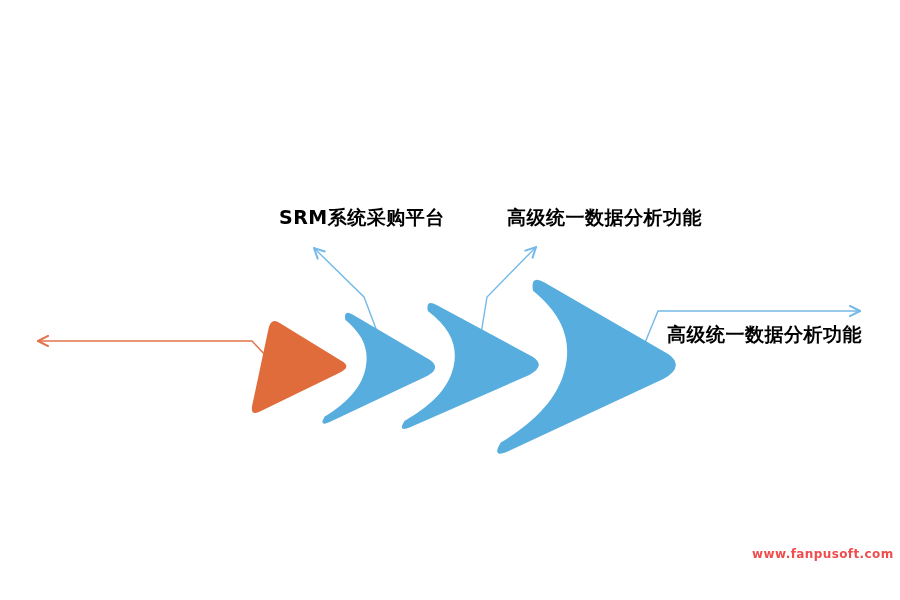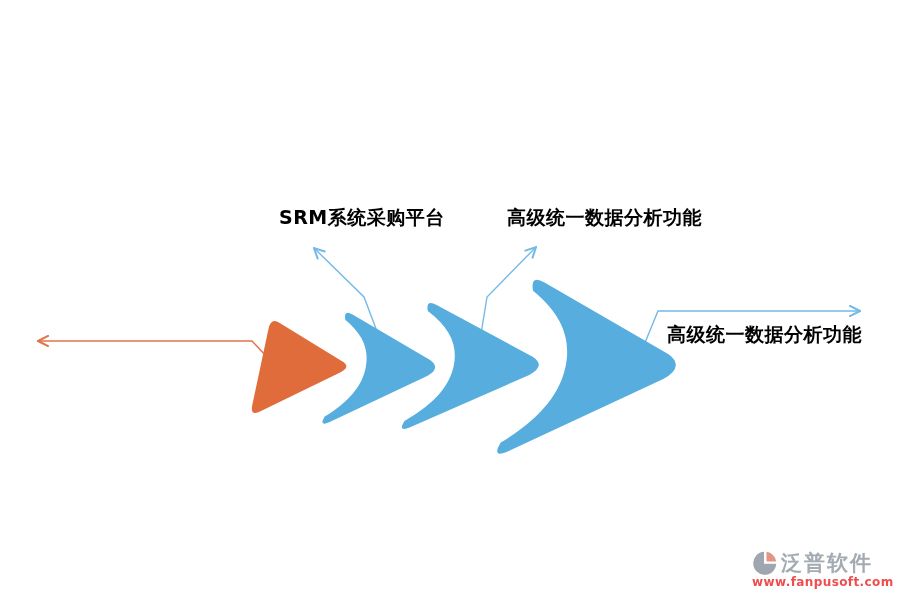--- a/index.html
+++ b/index.html
@@ -97,23 +97,16 @@
   </svg>
 
 
   <div class="step-label" style="left:237px; top:206px;margin-left:42px;">SRM系统采购平台</div>
 
   <div class="step-label" style="left:507px; top:206px;">高级统一数据分析功能</div>
 
   <div class="step-label" style="left:667px; top:323px;">高级统一数据分析功能</div>
 
   <div class="watermark">
-    <div class="wm-row">
-      <svg width="26" height="26" viewBox="0 0 26 26">
-        <path d="M12,1.8 A11.5,11.5 0 1 0 24.2,13.8 L12,13.8 Z" fill="#9AA2AB"></path>
-        <path d="M14.5,1.8 A11.5,11.5 0 0 1 24.2,11.5 L14.5,11.5 Z" fill="#E2907C"></path>
-      </svg>
-      <span class="wm-brand" style="color: rgb(159, 166, 174);">泛普软件</span>
-    </div>
     <div class="wm-url" style="color: #ef4444;">www.fanpusoft.com</div>
   </div>
 
 </div>
 
 </body></html>

